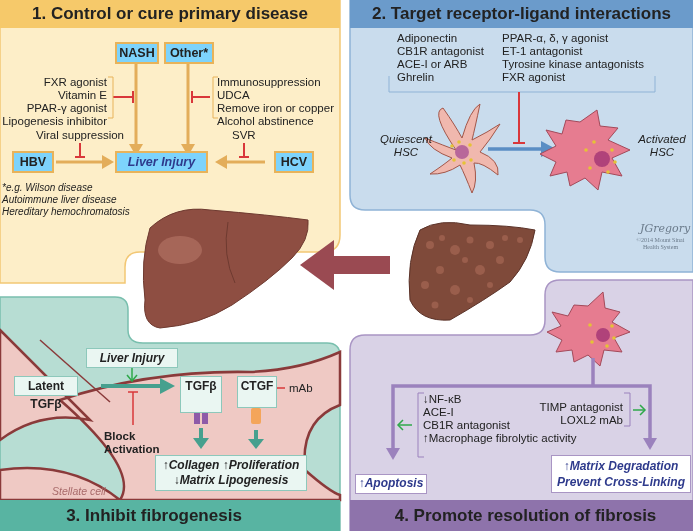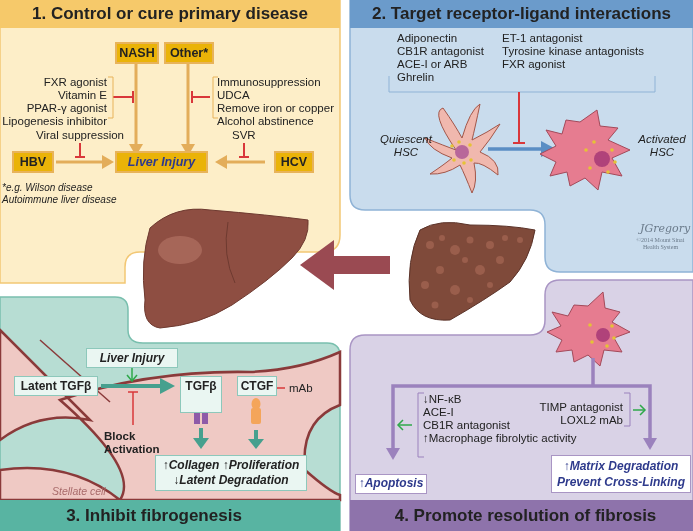--- a/index.html
+++ b/index.html
@@ -2,21 +2,21 @@
 <html><head>
 <meta charset="utf-8">
 <style>
   * { box-sizing: border-box; margin: 0; padding: 0; }
   html, body { width: 693px; height: 531px; background: #ffffff; overflow: hidden; }
   body { position: relative; font-family: "Liberation Sans", sans-serif; color: #222; }
   .abs { position: absolute; }
   svg.bg { position: absolute; left: 0; top: 0; }
   .hdr { position: absolute; font-weight: bold; font-size: 17px; text-align: center; color: #222; }
   .t { position: absolute; font-size: 11.5px; line-height: 13px; white-space: nowrap; color: #222; }
-  .box { position: absolute; background: #eab308; border: 2px solid #e8b35a; font-weight: bold; font-size: 12.5px; text-align: center; line-height: 18px; color: #222; }
+  .box { position: absolute; background: #7dd3fc; border: 2px solid #e8b35a; font-weight: bold; font-size: 12.5px; text-align: center; line-height: 18px; color: #222; }
   .li { color: #2e3a8c; font-style: italic; font-weight: bold; }
   .ital { font-style: italic; }
   .r { text-align: right; }
   .tbox { position: absolute; background: #eaf6f2; border: 1.5px solid #8dc8bb; font-weight: bold; font-size: 12px; text-align: center; line-height: 18px; color: #222; }
   .pbox { position: absolute; background: #ffffff; border: 1.5px solid #a995c4; font-weight: bold; font-style: italic; font-size: 12px; text-align: center; color: #2e3a8c; }
 </style>
 </head>
 <body>
 
 <svg class="bg" width="693" height="531">
@@ -85,20 +85,21 @@
   <div class="t" style="position:static;">Alcohol abstinence</div>
 </div>
 <div class="t" style="left:36px;top:129px;">Viral suppression</div>
 <div class="t" style="left:232px;top:129px;">SVR</div>
 <div class="box" style="left:12px;top:151px;width:42px;height:22px;">HBV</div>
 <div class="box li" style="left:115px;top:151px;width:93px;height:22px;">Liver Injury</div>
 <div class="box" style="left:274px;top:151px;width:40px;height:22px;">HCV</div>
 <div class="abs" style="left:2px;top:182px;">
   <div class="t ital" style="position:static;font-size:10px;line-height:12px;">*e.g. Wilson disease</div>
   <div class="t ital" style="position:static;font-size:10px;line-height:12px;"> Autoimmune liver disease</div>
+  <div class="t ital" style="position:static;font-size:10px;line-height:12px;">Hereditary hemochromatosis</div>
 </div>
 
 <svg class="bg" width="693" height="531">
   <path d="M389 76 V92 H655 V76" stroke="#8fb3d6" stroke-width="1" fill="none"></path>
   <line x1="519" y1="92" x2="519" y2="143" stroke="#d9373a" stroke-width="2"></line>
   <line x1="513" y1="143" x2="525" y2="143" stroke="#d9373a" stroke-width="2"></line>
   <line x1="488" y1="149" x2="543" y2="149" stroke="#5a8ec4" stroke-width="3.5"></line>
   <polygon points="541,141 541,157 556,149" fill="#5a8ec4"></polygon>
 
   <g>
@@ -127,20 +128,21 @@
       </g>
   </g>
 </svg>
 <div class="abs" style="left:397px;top:32px;">
   <div class="t" style="position:static;">Adiponectin</div>
   <div class="t" style="position:static;">CB1R antagonist</div>
   <div class="t" style="position:static;">ACE-I or ARB</div>
   <div class="t" style="position:static;">Ghrelin</div>
 </div>
 <div class="abs" style="left:502px;top:32px;">
+  <div class="t" style="position:static;">PPAR-α, δ, γ agonist</div>
   <div class="t" style="position:static;">ET-1 antagonist</div>
   <div class="t" style="position:static;">Tyrosine kinase antagonists</div>
   <div class="t" style="position:static;">FXR agonist</div>
 </div>
 <div class="abs" style="left:376px;top:133px;width:60px;text-align:center;">
   <div class="t ital" style="position:static;">Quiescent</div>
   <div class="t ital" style="position:static;">HSC</div>
 </div>
 <div class="abs" style="left:632px;top:133px;width:60px;text-align:center;">
   <div class="t ital" style="position:static;">Activated</div>
@@ -214,31 +216,31 @@
     <rect x="251" y="408" width="10" height="16" rx="2" fill="#f4a55a"></rect>
   </g>
   <g fill="#46a08e">
     <rect x="199" y="428" width="4" height="12"></rect>
     <polygon points="193,438 209,438 201,449"></polygon>
     <rect x="254" y="430" width="4" height="11"></rect>
     <polygon points="248,439 264,439 256,449"></polygon>
   </g>
 </svg>
 <div class="tbox li" style="left:86px;top:348px;width:92px;height:20px;">Liver Injury</div>
-<div class="tbox" style="left:14px;top:376px;width:84px;height:20px;">Latent TGFβ</div>
+<div class="tbox" style="left:14px;top:376px;width:64px;height:20px;">Latent TGFβ</div>
 <div class="tbox" style="left:180px;top:376px;width:42px;height:37px;">TGFβ</div>
-<div class="tbox" style="left:237px;top:376px;width:40px;height:20px;">CTGF</div>
+<div class="tbox" style="left:237px;top:376px;width:40px;height:32px;">CTGF</div>
 <div class="t" style="left:289px;top:382px;">mAb</div>
 <div class="abs" style="left:104px;top:430px;width:60px;text-align:left;font-weight:bold;">
   <div class="t" style="position:static;">Block</div>
   <div class="t" style="position:static;">Activation</div>
 </div>
 <div class="tbox li" style="left:155px;top:455px;width:152px;height:36px;line-height:15px;padding-top:2px;">
   <div>↑Collagen ↑Proliferation</div>
-  <div>↓Latent Degradation</div>
+  <div>↓Matrix Lipogenesis</div>
 </div>
 <div class="t ital" style="left:52px;top:485px;font-size:10.5px;color:#a86a6a;">Stellate cell</div>
 
 <svg class="bg" width="693" height="531">
   <g>
     <path d="M574 305 L588 306 L603 292 L605 308 L620 312 L612 322 L630 332 L614 338 L622 352 L604 350 L600 366 L588 355 L574 362 L572 350 L556 352 L562 340 L547 332 L561 326 L552 312 L568 316 Z" fill="#e67c90" stroke="#a34a5a" stroke-width="1"></path>
     <circle cx="603" cy="335" r="7" fill="#b0427a"></circle>
     <g fill="#e5c236">
         <circle cx="590" cy="325" r="1.8"></circle>
         <circle cx="612" cy="326" r="1.8"></circle>

